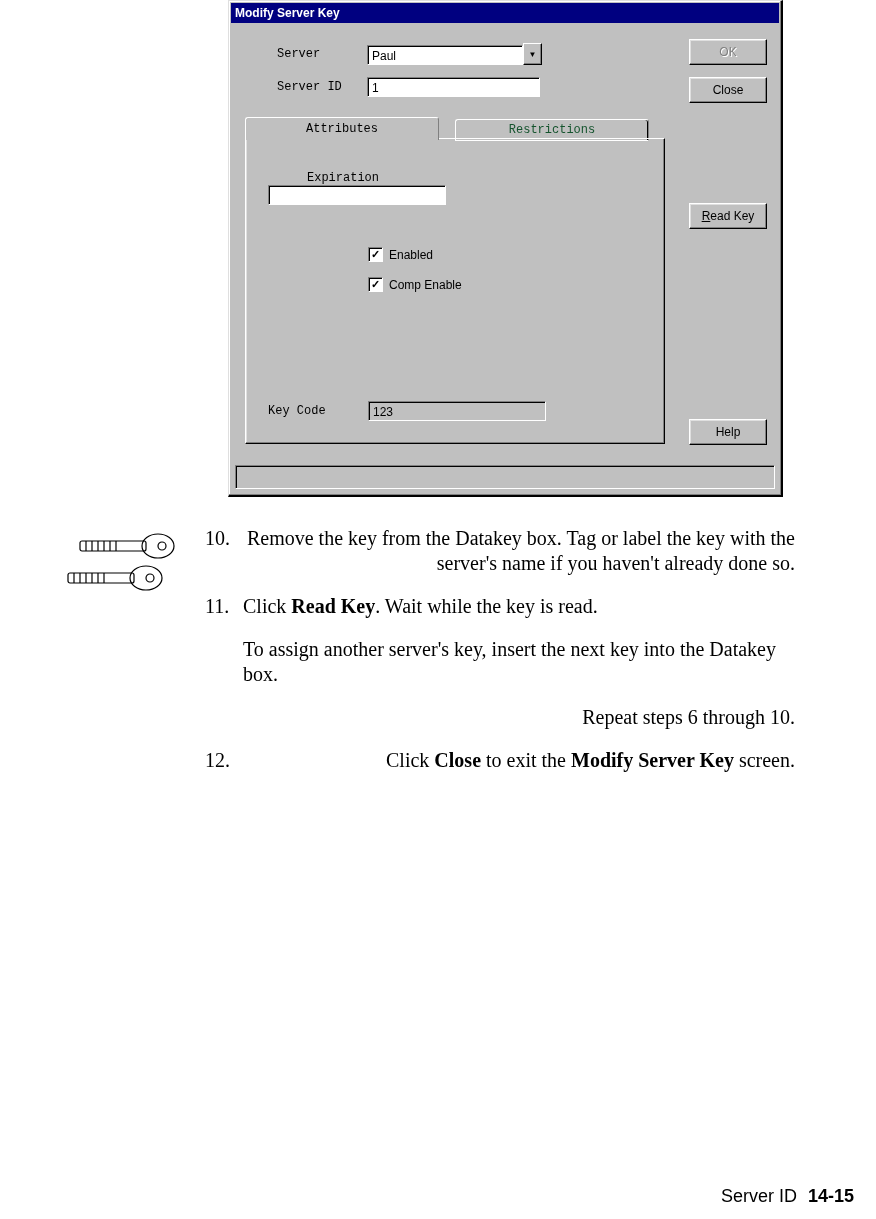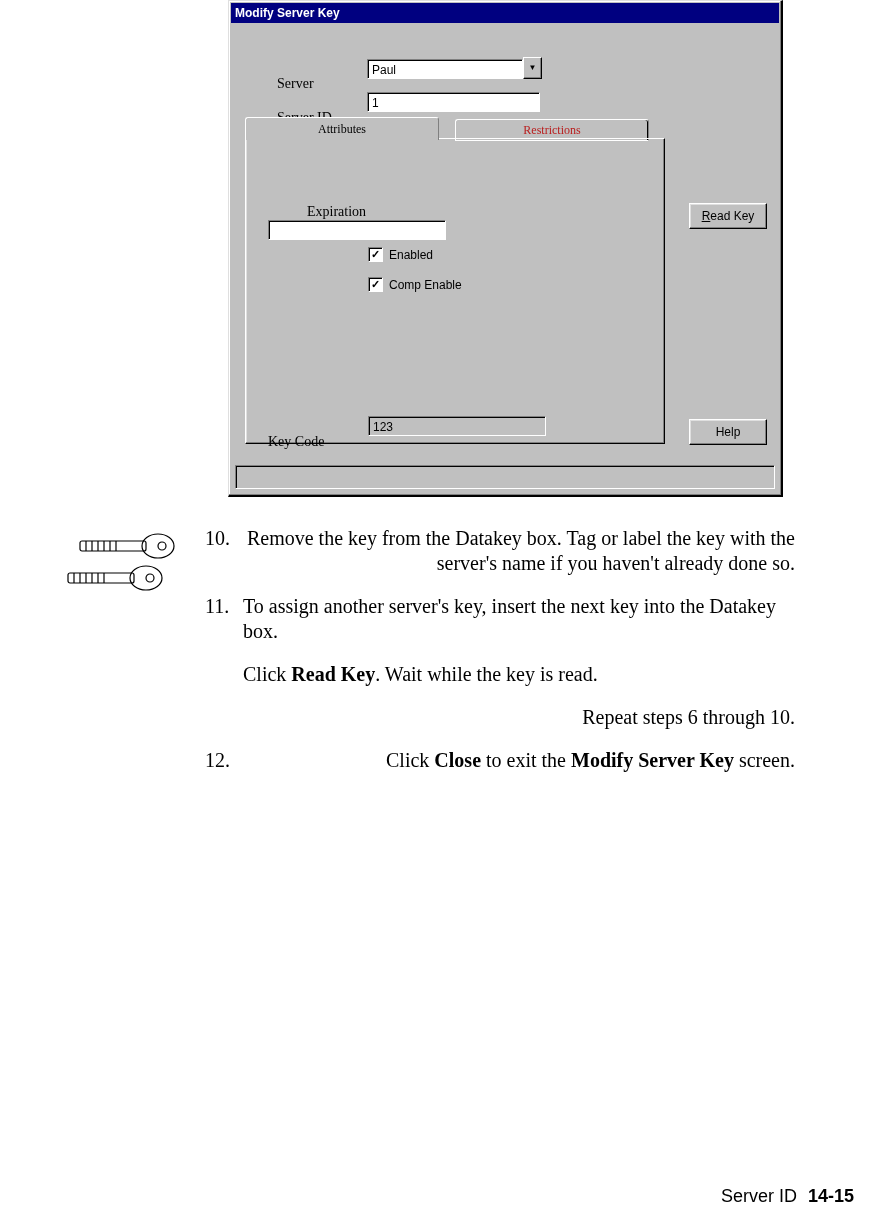--- a/index.html
+++ b/index.html
@@ -174,51 +174,51 @@
     border-left:1px solid var(--win95-light);
     border-right:1px solid #000;
     border-bottom:1px solid #000;
     box-shadow:inset -1px -1px 0 var(--win95-dark);
     display:flex;align-items:center;justify-content:center;
     font-size:8px;
   }
 
   
   .row{position:absolute;display:flex;align-items:center;}
-  .row .lbl{width:90px;font-family:Liberation Serif, serif;font-size:14px;margin-top:33px;}
+  .row .lbl{width:90px;font-family:Liberation Mono, monospace;font-size:12px;}
 
   
   .panel{
     position:absolute;
     left:16px;
     top:92px;
     width:420px;
     height:330px;
     box-sizing:border-box;
   }
   .tabs{display:flex;height:22px;}
   .tab{
     flex:1;
     background:var(--win95-face);
     border-top:1px solid var(--win95-light);
     border-left:1px solid var(--win95-light);
     border-right:1px solid var(--win95-dark);
     display:flex;align-items:center;justify-content:center;
-    font-family:Liberation Serif, serif;font-size:12px;
+    font-family:Liberation Mono, monospace;font-size:12px;
     position:relative;
     margin-right:16px;
     border-top-left-radius:3px;
     border-top-right-radius:3px;
   }
   .tab.inactive{
     margin-top:2px;
     height:20px;
     border-bottom:1px solid var(--win95-light);
     box-shadow:inset -1px 0 0 #000;
-    color:#b91c1c;
+    color:#14532d;
   }
   .tab.active{
     height:22px;
     z-index:2;
     border-bottom:none;
   }
   .tabpage{
     border-left:1px solid var(--win95-light);
     border-top:1px solid var(--win95-light);
     border-right:1px solid #000;
@@ -270,20 +270,28 @@
 
 <div class="doc">
 
   <div class="dlg-wrap">
     <div class="dlg">
       <div class="titlebar">
         <span>Modify Server Key</span>
       </div>
       <div class="dlg-body">
 
+        <div class="btn-col">
+          <div class="btn95 disabled">
+            <span>OK</span>
+          </div>
+          <div class="btn95">
+            <span>Close</span>
+          </div>
+        </div>
         <div class="btn-mid">
           <div class="btn95">
             <span><span class="u">R</span>ead Key</span>
           </div>
         </div>
         <div class="btn-help">
           <div class="btn95">
             <span>Help</span>
           </div>
         </div>
@@ -384,22 +392,22 @@
     <ol class="steps" id="steps-list">
         <li>
           <span class="num">10.</span>
           <div class="body">
             <p>Remove the key from the Datakey box. Tag or label the key with the server's name if you haven't already done so.</p>
           </div>
         </li>
         <li>
           <span class="num">11.</span>
           <div class="body">
+            <p>Click <b>Read Key</b>. Wait while the key is read.</p>
             <p>To assign another server's key, insert the next key into the Datakey box.</p>
-            <p>Click <b>Read Key</b>. Wait while the key is read.</p>
             <p>Repeat steps 6 through 10.</p>
           </div>
         </li>
         <li>
           <span class="num">12.</span>
           <div class="body">
             <p>Click <b>Close</b> to exit the <b>Modify Server Key</b> screen.</p>
           </div>
         </li>
       </ol>

